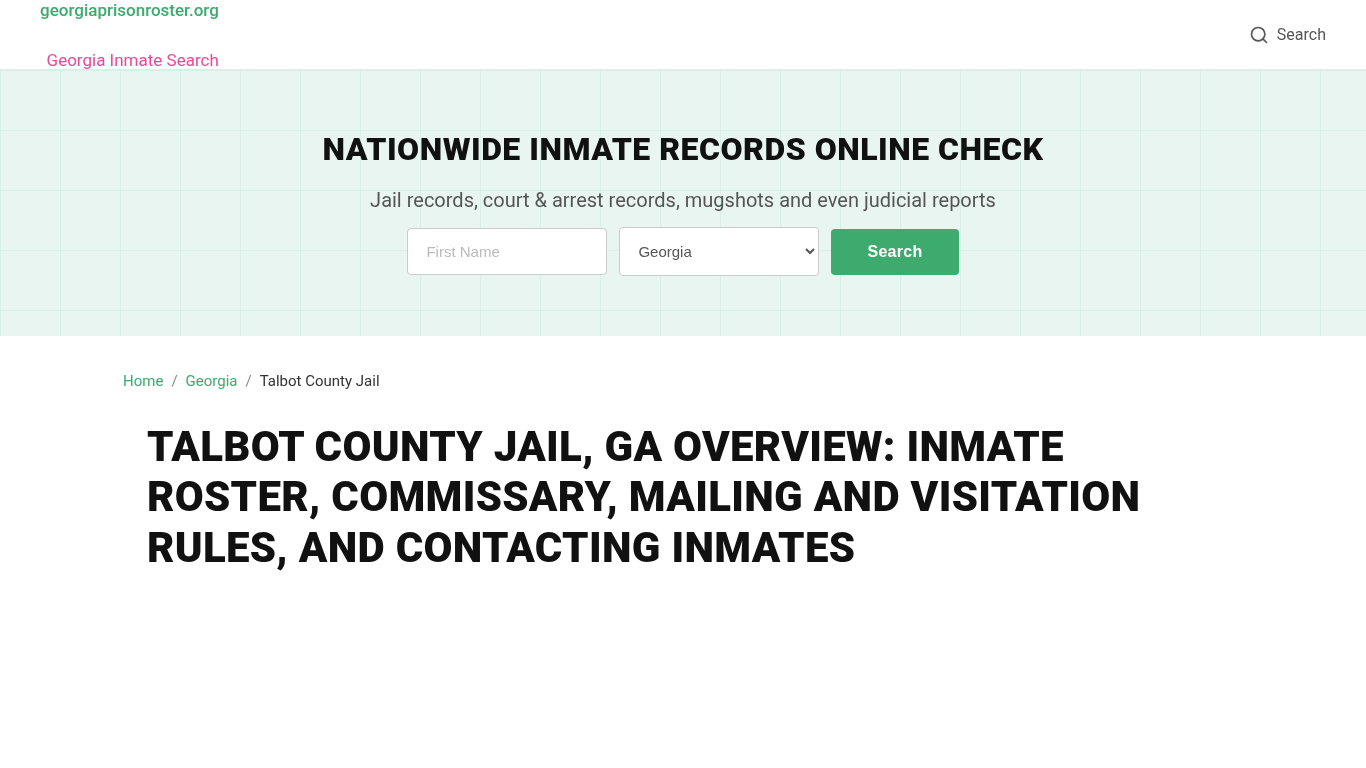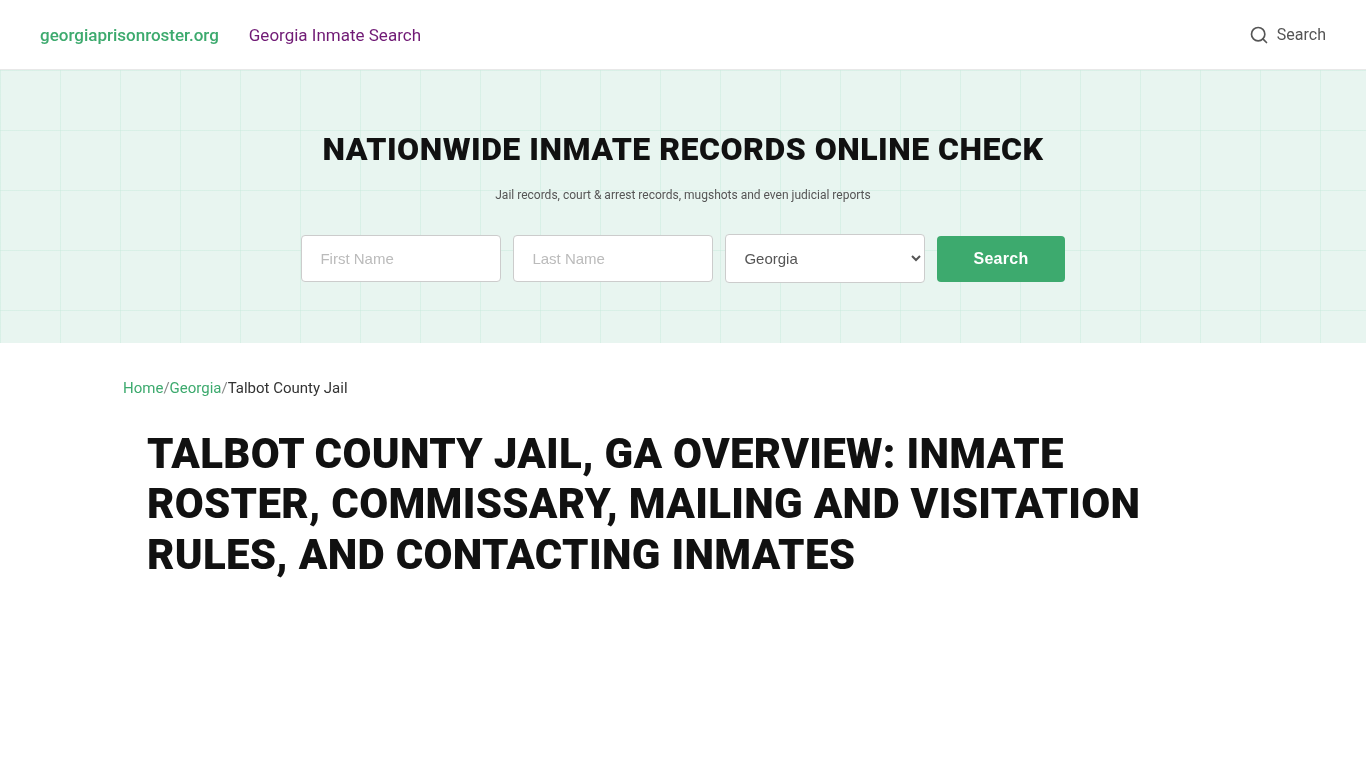--- a/index.html
+++ b/index.html
@@ -22,32 +22,33 @@
       padding: 0 40px;
       height: 70px;
       border-bottom: 1px solid #e8e8e8;
       background: #fff;
     }
 
     .header-left {
       display: flex;
       align-items: flex-end;
       gap: 30px;
+      flex-direction: column;
     }
 
     .site-logo {
       color: #3daa6e;
       font-size: 17px;
       font-weight: 500;
       text-decoration: none;
       cursor: pointer;
     }
 
     .header-title {
-      color: #701a75;
+      color: #ec4899;
       font-size: 17px;
       font-weight: 400;
     }
 
     .header-search {
       display: flex;
       align-items: center;
       gap: 8px;
       color: #555;
       font-size: 16px;
@@ -73,23 +74,23 @@
     .hero-title {
       font-size: 32px;
       font-weight: 900;
       color: #111;
       letter-spacing: 0.5px;
       margin-bottom: 20px;
       text-transform: uppercase;
     }
 
     .hero-subtitle {
-      font-size: 12px;
+      font-size: 20px;
       color: #555;
-      margin-bottom: 32px;
+      margin-bottom: 15px;
     }
 
     .search-form {
       display: flex;
       justify-content: center;
       align-items: center;
       gap: 12px;
       flex-wrap: wrap;
     }
 
@@ -137,20 +138,21 @@
     .main-content {
       max-width: 1200px;
       margin: 0 auto;
       padding: 36px 40px 40px;
     }
 
     
     .breadcrumb {
       display: flex;
       align-items: center;
+      gap: 8px;
       font-size: 15px;
       margin-bottom: 32px;
     }
 
     .breadcrumb-link {
       color: #3daa6e;
       cursor: pointer;
       text-decoration: none;
     }
 
@@ -195,21 +197,20 @@
     <span>Search</span>
   </div>
 </header>
 
 <section class="hero">
   <h1 class="hero-title">NATIONWIDE INMATE RECORDS ONLINE CHECK</h1>
   <p class="hero-subtitle">Jail records, court &amp; arrest records, mugshots and even judicial reports</p>
 
   <form class="search-form">
     <input type="text" class="first-name-input" placeholder="First Name" style="">
-    <input type="text" class="last-name-input" placeholder="Last Name" style="">
     <select id="state-select"><option value="Alabama">Alabama</option><option value="Alaska">Alaska</option><option value="Arizona">Arizona</option><option value="Arkansas">Arkansas</option><option value="California">California</option><option value="Colorado">Colorado</option><option value="Connecticut">Connecticut</option><option value="Delaware">Delaware</option><option value="Florida">Florida</option><option value="Georgia" selected="">Georgia</option><option value="Hawaii">Hawaii</option><option value="Idaho">Idaho</option><option value="Illinois">Illinois</option><option value="Indiana">Indiana</option><option value="Iowa">Iowa</option><option value="Kansas">Kansas</option><option value="Kentucky">Kentucky</option><option value="Louisiana">Louisiana</option><option value="Maine">Maine</option><option value="Maryland">Maryland</option><option value="Massachusetts">Massachusetts</option><option value="Michigan">Michigan</option><option value="Minnesota">Minnesota</option><option value="Mississippi">Mississippi</option><option value="Missouri">Missouri</option><option value="Montana">Montana</option><option value="Nebraska">Nebraska</option><option value="Nevada">Nevada</option><option value="New Hampshire">New Hampshire</option><option value="New Jersey">New Jersey</option><option value="New Mexico">New Mexico</option><option value="New York">New York</option><option value="North Carolina">North Carolina</option><option value="North Dakota">North Dakota</option><option value="Ohio">Ohio</option><option value="Oklahoma">Oklahoma</option><option value="Oregon">Oregon</option><option value="Pennsylvania">Pennsylvania</option><option value="Rhode Island">Rhode Island</option><option value="South Carolina">South Carolina</option><option value="South Dakota">South Dakota</option><option value="Tennessee">Tennessee</option><option value="Texas">Texas</option><option value="Utah">Utah</option><option value="Vermont">Vermont</option><option value="Virginia">Virginia</option><option value="Washington">Washington</option><option value="West Virginia">West Virginia</option><option value="Wisconsin">Wisconsin</option><option value="Wyoming">Wyoming</option></select>
     <button type="submit" class="search-btn">Search</button>
   </form>
 </section>
 
 <main class="main-content">
 
   <nav class="breadcrumb">
     <a class="breadcrumb-link">Home</a>
     <span class="breadcrumb-separator">/</span>

